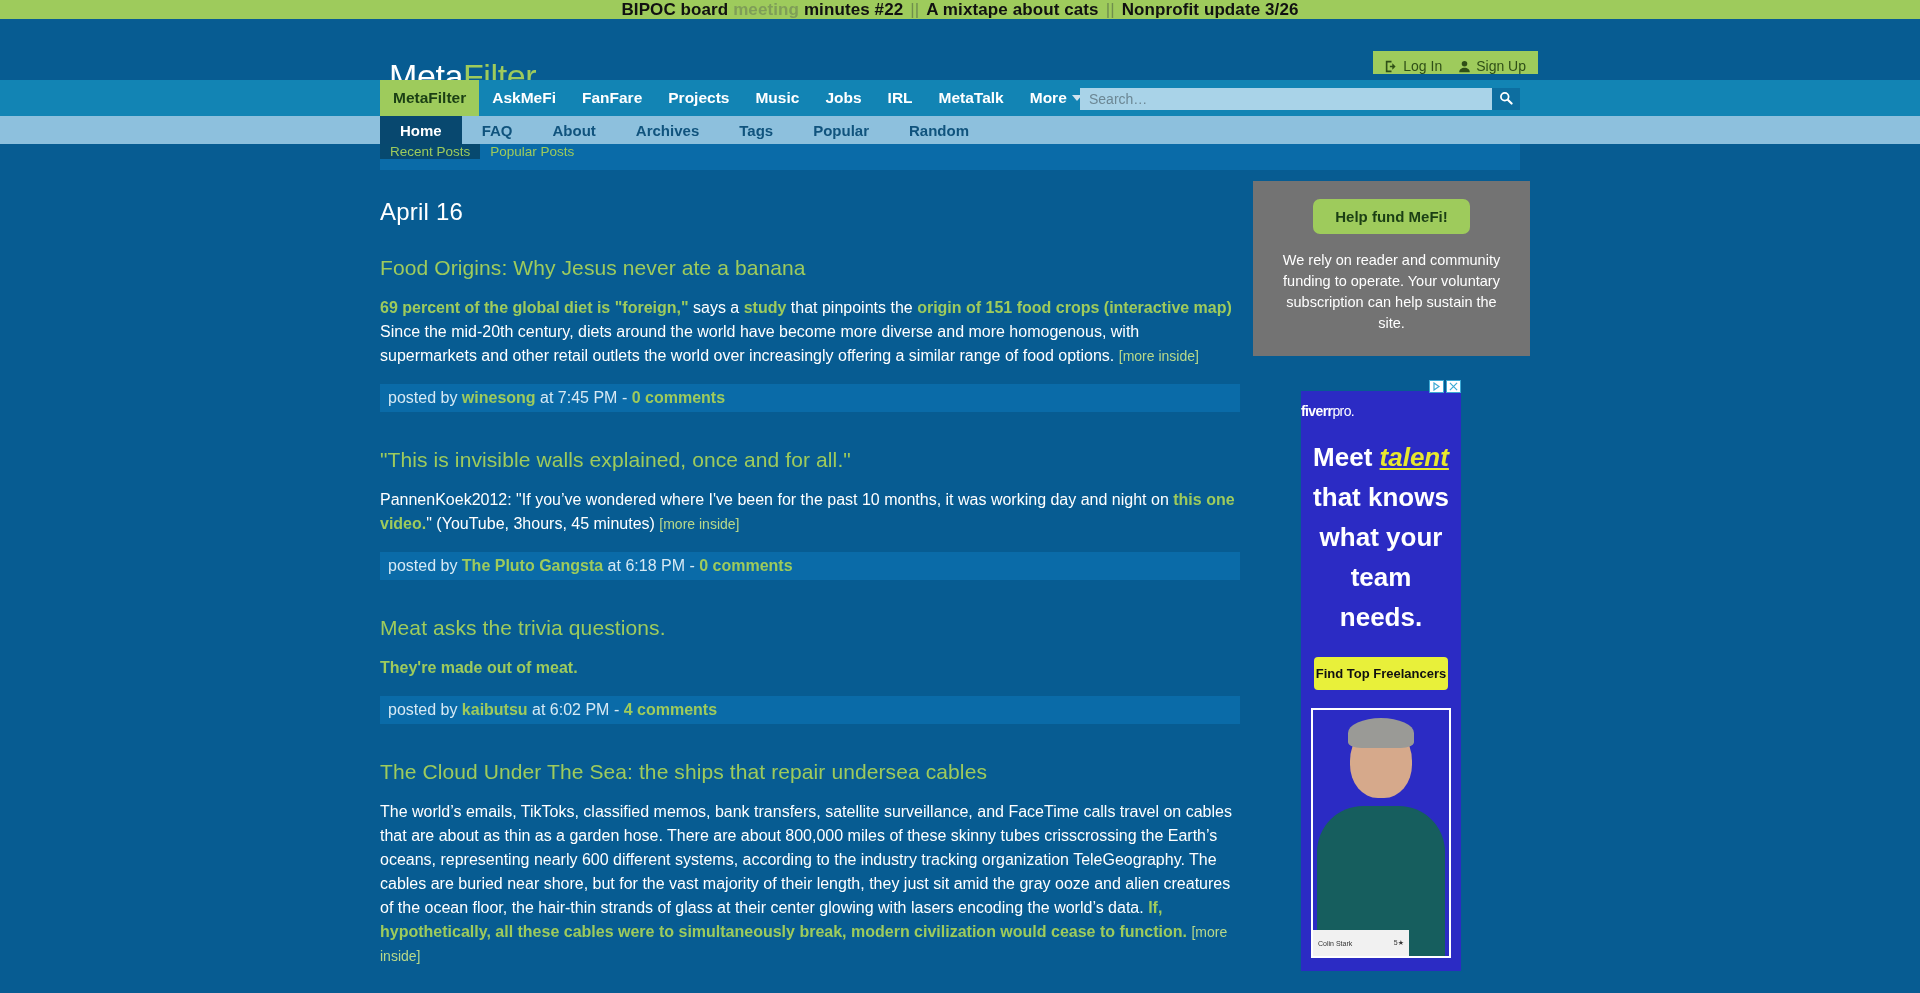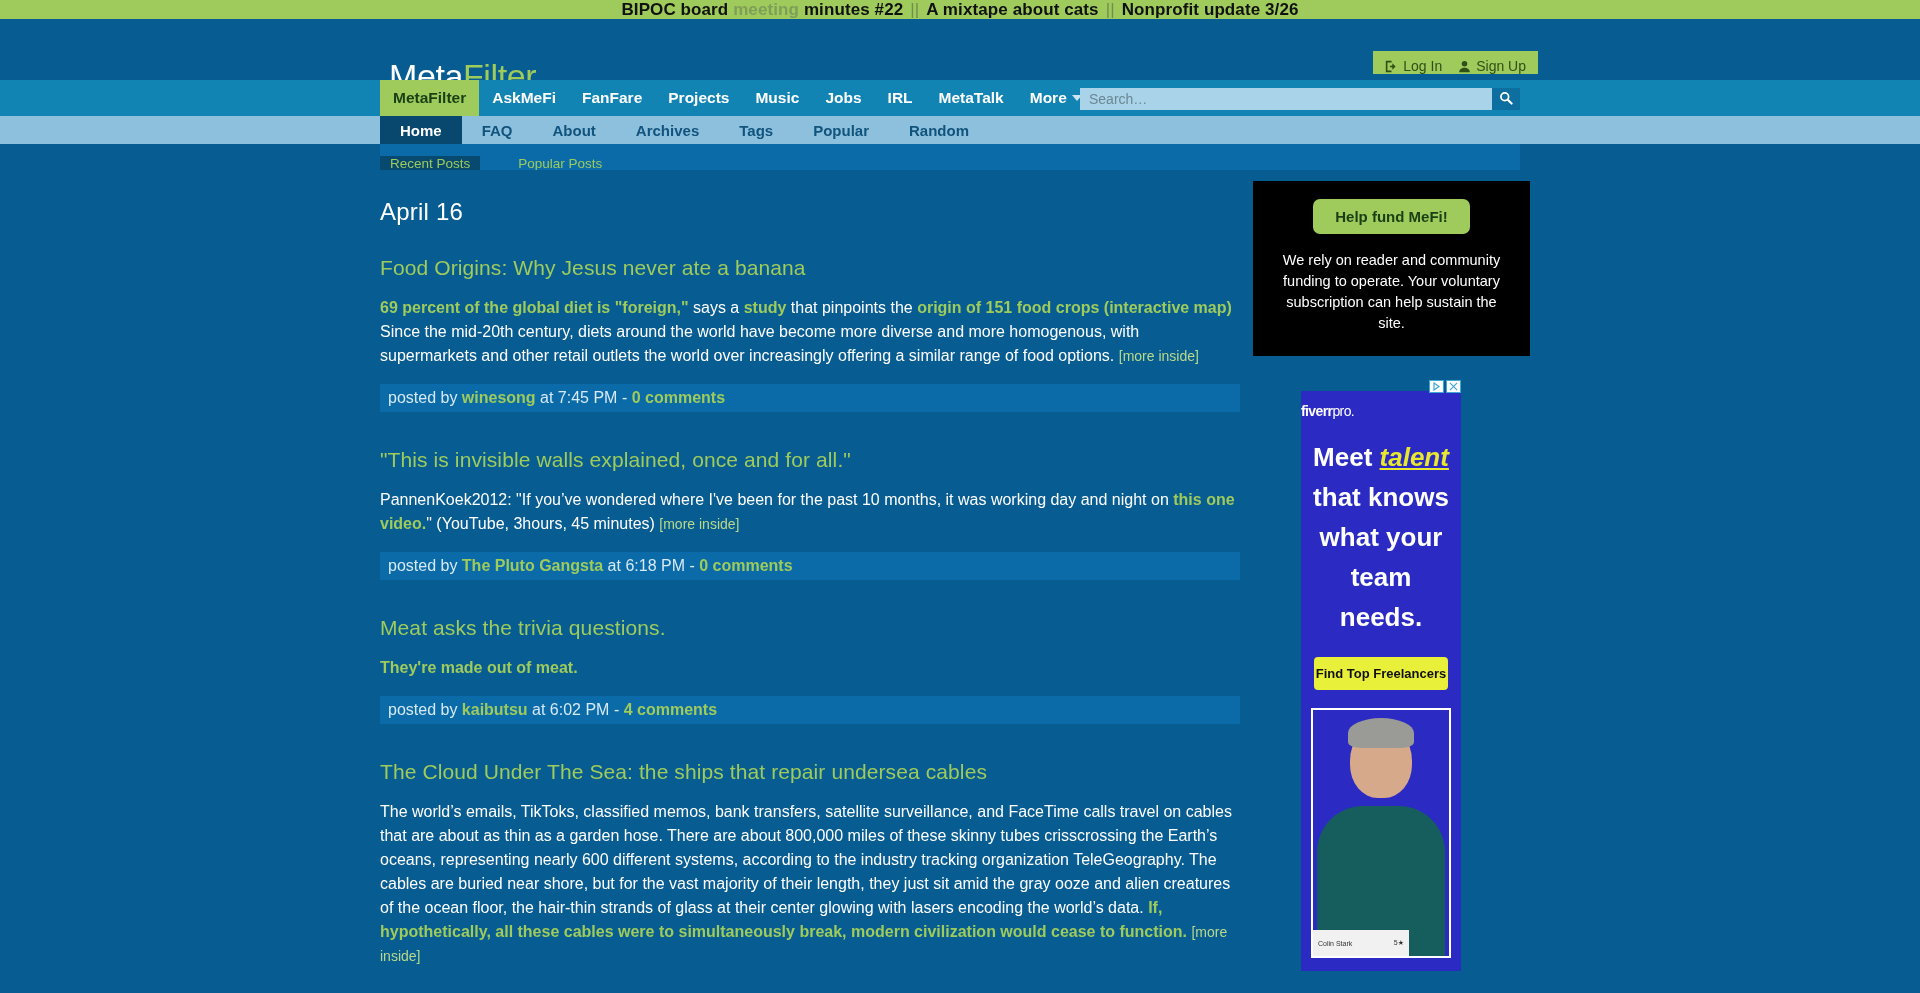--- a/index.html
+++ b/index.html
@@ -173,22 +173,21 @@
     position: relative;
   }
   .nav-tertiary-inner {
     position: absolute;
     left: 380px;
     top: 0;
     width: 1140px;
     height: 38px;
     background: #0a6ba8;
     display: flex;
-    align-items: center;
-    gap: 28px;
+    align-items: flex-start;
   }
   .nav-tertiary-inner a {
     display: flex;
     align-items: center;
     padding: 0 10px;
     color: #9ecb5c;
     font-size: 13.5px;
     text-decoration: none;
   }
   .nav-tertiary-inner a.active { background: #07496f; }
@@ -251,21 +250,21 @@
     background: #0a6ba8;
     padding: 5px 8px;
     font-size: 16px;
     color: #d6e9f4;
   }
   .byline a { color: #9ecb5c; font-weight: bold; text-decoration: none; }
   .byline a.user { color: #9ecb5c; }
 
   
   .fund-box {
-    background: #000000;
+    background: #737373;
     padding: 18px 22px 22px;
     text-align: center;
   }
   .fund-btn {
     display: inline-block;
     background: #9ecb5c;
     color: #1b3f14;
     font-size: 15px;
     font-weight: bold;
     border: none;

